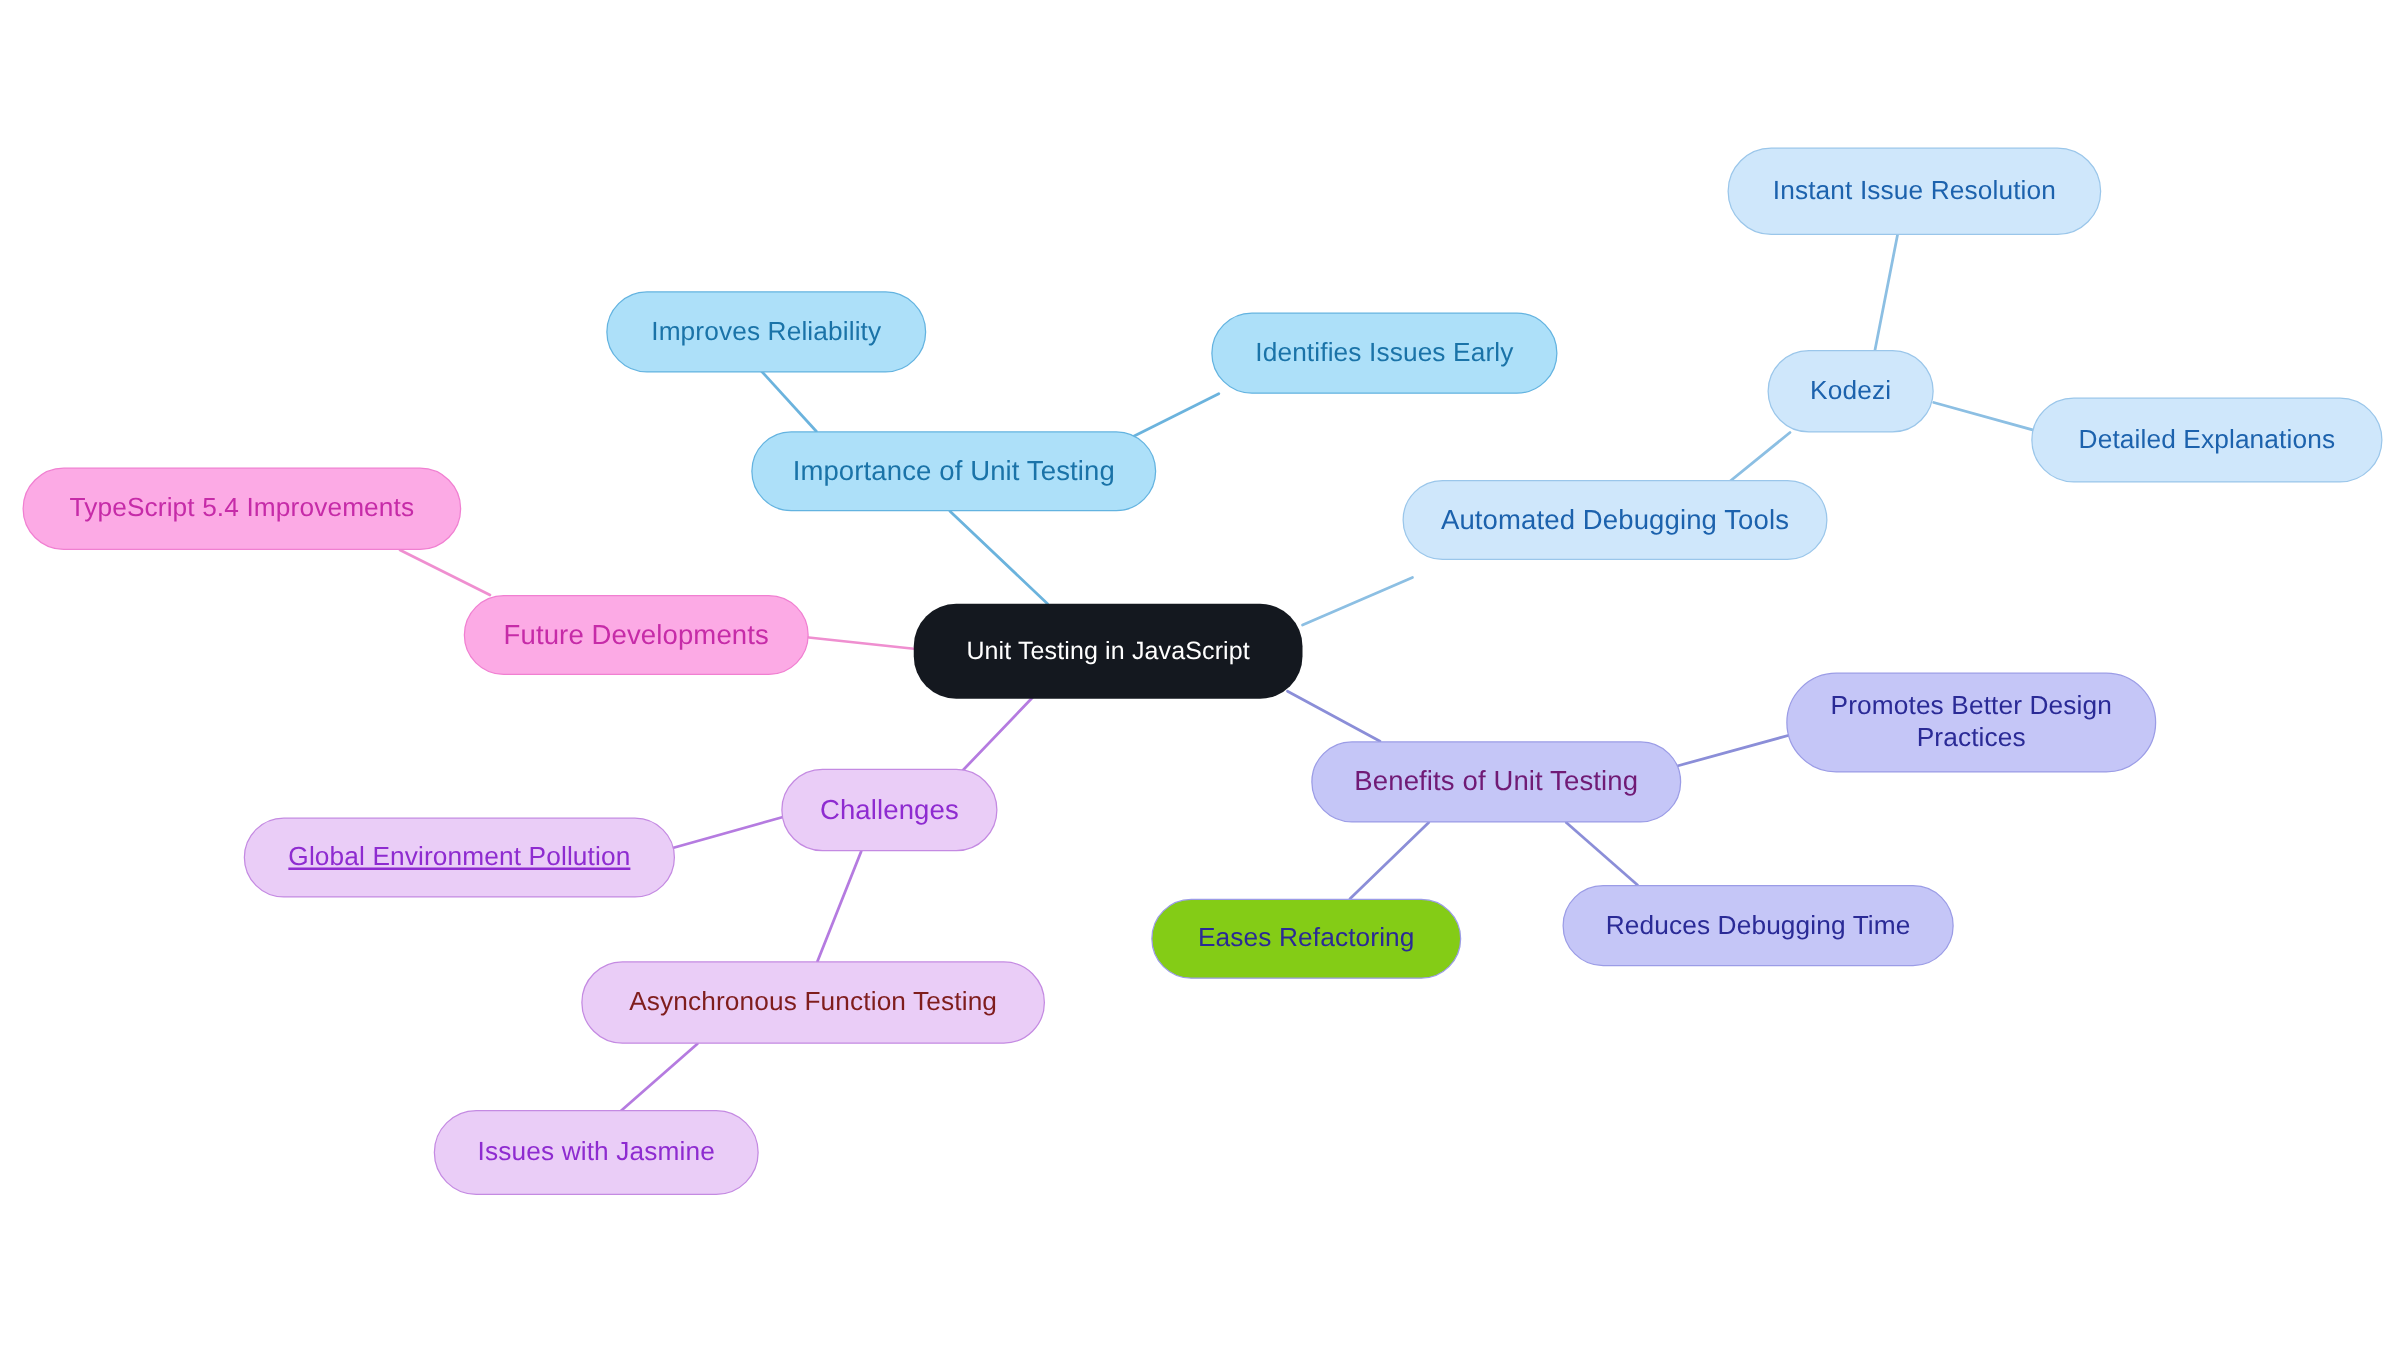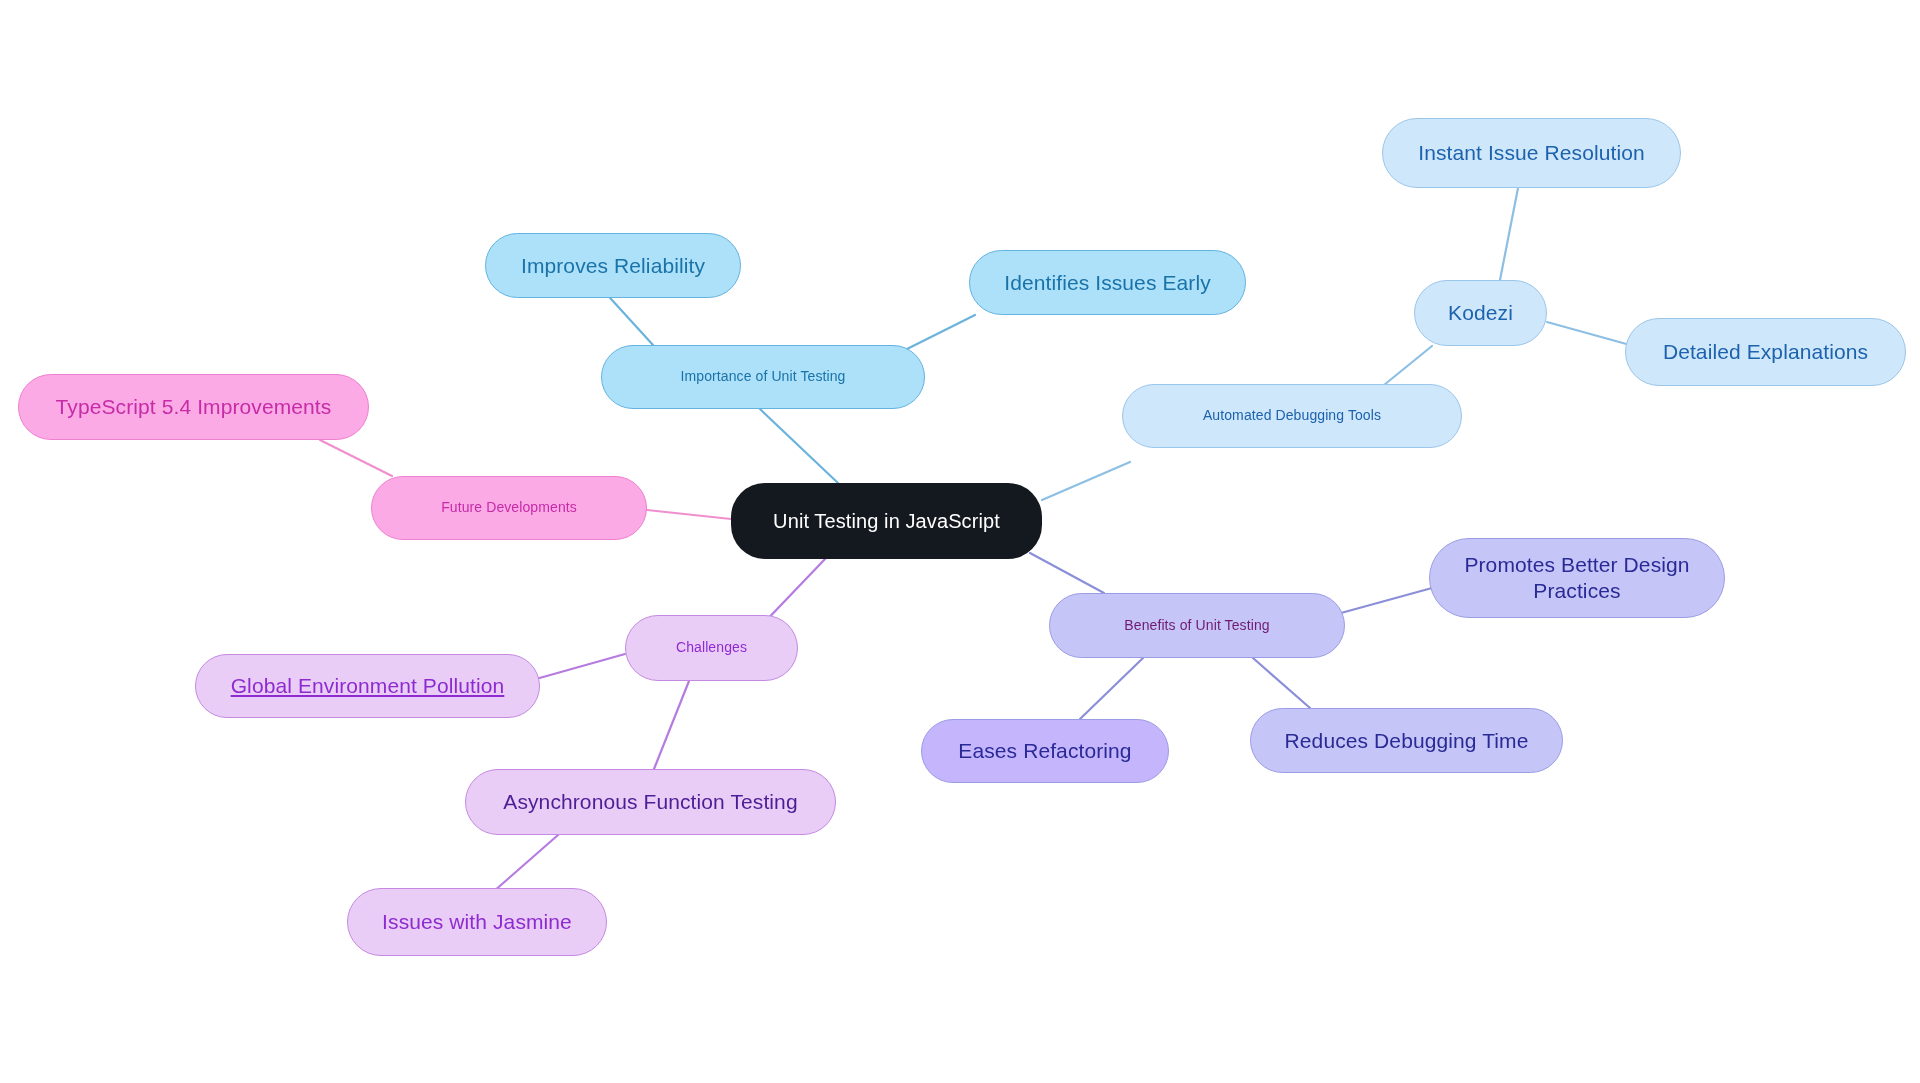--- a/index.html
+++ b/index.html
@@ -38,21 +38,21 @@
     line-height: 1.22;
     white-space: pre-line;
     padding: 4px 14px;
     letter-spacing: 0.1px;
   }
   .node-root {
     border-radius: 34px;
     border-width: 0;
     font-size: 20px;
   }
-  .node-l1 { font-size: 14px; justify-content: center; }
+  .node-l1 { font-size: 22px; justify-content: center; }
   .node-l2 { font-size: 21px; }
 </style>
 </head>
 <body>
 
 <div id="mindmap-canvas" style="background: rgb(255, 255, 255);">
   <svg id="edge-layer" viewBox="0 0 1920 1083">
       <line x1="838" y1="483" x2="760" y2="409" stroke="#6bb3dd" stroke-width="2.2" stroke-linecap="round"></line>
       <line x1="653" y1="345" x2="591" y2="277" stroke="#6bb3dd" stroke-width="2.2" stroke-linecap="round"></line>
       <line x1="905" y1="350" x2="975" y2="315" stroke="#6bb3dd" stroke-width="2.2" stroke-linecap="round"></line>
@@ -76,22 +76,22 @@
       <div class="node node-l1" style="left: 601px; top: 345px; width: 324px; height: 64px; background: rgb(173, 224, 249); color: rgb(26, 115, 168); border-color: rgb(99, 179, 224);"><span>Importance of Unit Testing</span></div>
       <div class="node node-l2" style="left: 485px; top: 212px; width: 256px; height: 65px; background: rgb(173, 224, 249); color: rgb(26, 115, 168); border-color: rgb(99, 179, 224); margin-top: 21px;"><span>Improves Reliability</span></div>
       <div class="node node-l2" style="left: 969px; top: 250px; width: 277px; height: 65px; background: rgb(173, 224, 249); color: rgb(26, 115, 168); border-color: rgb(99, 179, 224);"><span>Identifies Issues Early</span></div>
       <div class="node node-l1" style="left: 1122px; top: 384px; width: 340px; height: 64px; background: rgb(207, 231, 251); color: rgb(28, 98, 173); border-color: rgb(154, 198, 234);"><span>Automated Debugging Tools</span></div>
       <div class="node node-l2" style="left: 1414px; top: 280px; width: 133px; height: 66px; background: rgb(207, 231, 251); color: rgb(28, 98, 173); border-color: rgb(154, 198, 234);"><span>Kodezi</span></div>
       <div class="node node-l2" style="left: 1382px; top: 118px; width: 299px; height: 70px; background: rgb(207, 231, 251); color: rgb(28, 98, 173); border-color: rgb(154, 198, 234);"><span>Instant Issue Resolution</span></div>
       <div class="node node-l2" style="left: 1625px; top: 318px; width: 281px; height: 68px; background: rgb(207, 231, 251); color: rgb(28, 98, 173); border-color: rgb(154, 198, 234);"><span>Detailed Explanations</span></div>
       <div class="node node-l1" style="left: 1049px; top: 593px; width: 296px; height: 65px; background: rgb(197, 198, 247); color: #701a75; border-color: rgb(155, 156, 230);"><span>Benefits of Unit Testing</span></div>
       <div class="node node-l2" style="left: 1429px; top: 538px; width: 296px; height: 80px; background: rgb(197, 198, 247); color: rgb(42, 42, 150); border-color: rgb(155, 156, 230);"><span>Promotes Better Design
 Practices</span></div>
-      <div class="node node-l2" style="left: 921px; top: 719px; width: 248px; height: 64px; background: #c4b5fd; color: rgb(42, 42, 150); border-color: rgb(155, 156, 230);"><span>Eases Refactoring</span></div>
+      <div class="node node-l2" style="left: 921px; top: 719px; width: 248px; height: 64px; background: #84cc16; color: rgb(42, 42, 150); border-color: rgb(155, 156, 230);"><span>Eases Refactoring</span></div>
       <div class="node node-l2" style="left: 1250px; top: 708px; width: 313px; height: 65px; background: rgb(197, 198, 247); color: rgb(42, 42, 150); border-color: rgb(155, 156, 230);"><span>Reduces Debugging Time</span></div>
       <div class="node node-l1" style="left: 625px; top: 615px; width: 173px; height: 66px; background: rgb(234, 205, 247); color: rgb(142, 43, 208); border-color: rgb(196, 138, 226);"><span>Challenges</span></div>
       <div class="node node-l2" style="left: 195px; top: 654px; width: 345px; height: 64px; background: rgb(234, 205, 247); color: rgb(142, 43, 208); border-color: rgb(196, 138, 226); text-decoration: underline;"><span>Global Environment Pollution</span></div>
-      <div class="node node-l2" style="left: 465px; top: 769px; width: 371px; height: 66px; background: rgb(234, 205, 247); color: #4c1d95; border-color: rgb(196, 138, 226);"><span>Asynchronous Function Testing</span></div>
+      <div class="node node-l2" style="left: 465px; top: 769px; width: 371px; height: 66px; background: rgb(234, 205, 247); color: #7f1d1d; border-color: rgb(196, 138, 226);"><span>Asynchronous Function Testing</span></div>
       <div class="node node-l2" style="left: 347px; top: 888px; width: 260px; height: 68px; background: rgb(234, 205, 247); color: rgb(142, 43, 208); border-color: rgb(196, 138, 226);"><span>Issues with Jasmine</span></div>
       <div class="node node-l1" style="left: 371px; top: 476px; width: 276px; height: 64px; background: rgb(252, 170, 229); color: rgb(198, 43, 168); border-color: rgb(240, 127, 209);"><span>Future Developments</span></div>
       <div class="node node-l2" style="left: 18px; top: 374px; width: 351px; height: 66px; background: rgb(252, 170, 229); color: rgb(198, 43, 168); border-color: rgb(240, 127, 209);"><span>TypeScript 5.4 Improvements</span></div>
     </div>
 </div>
 
 </body></html>

